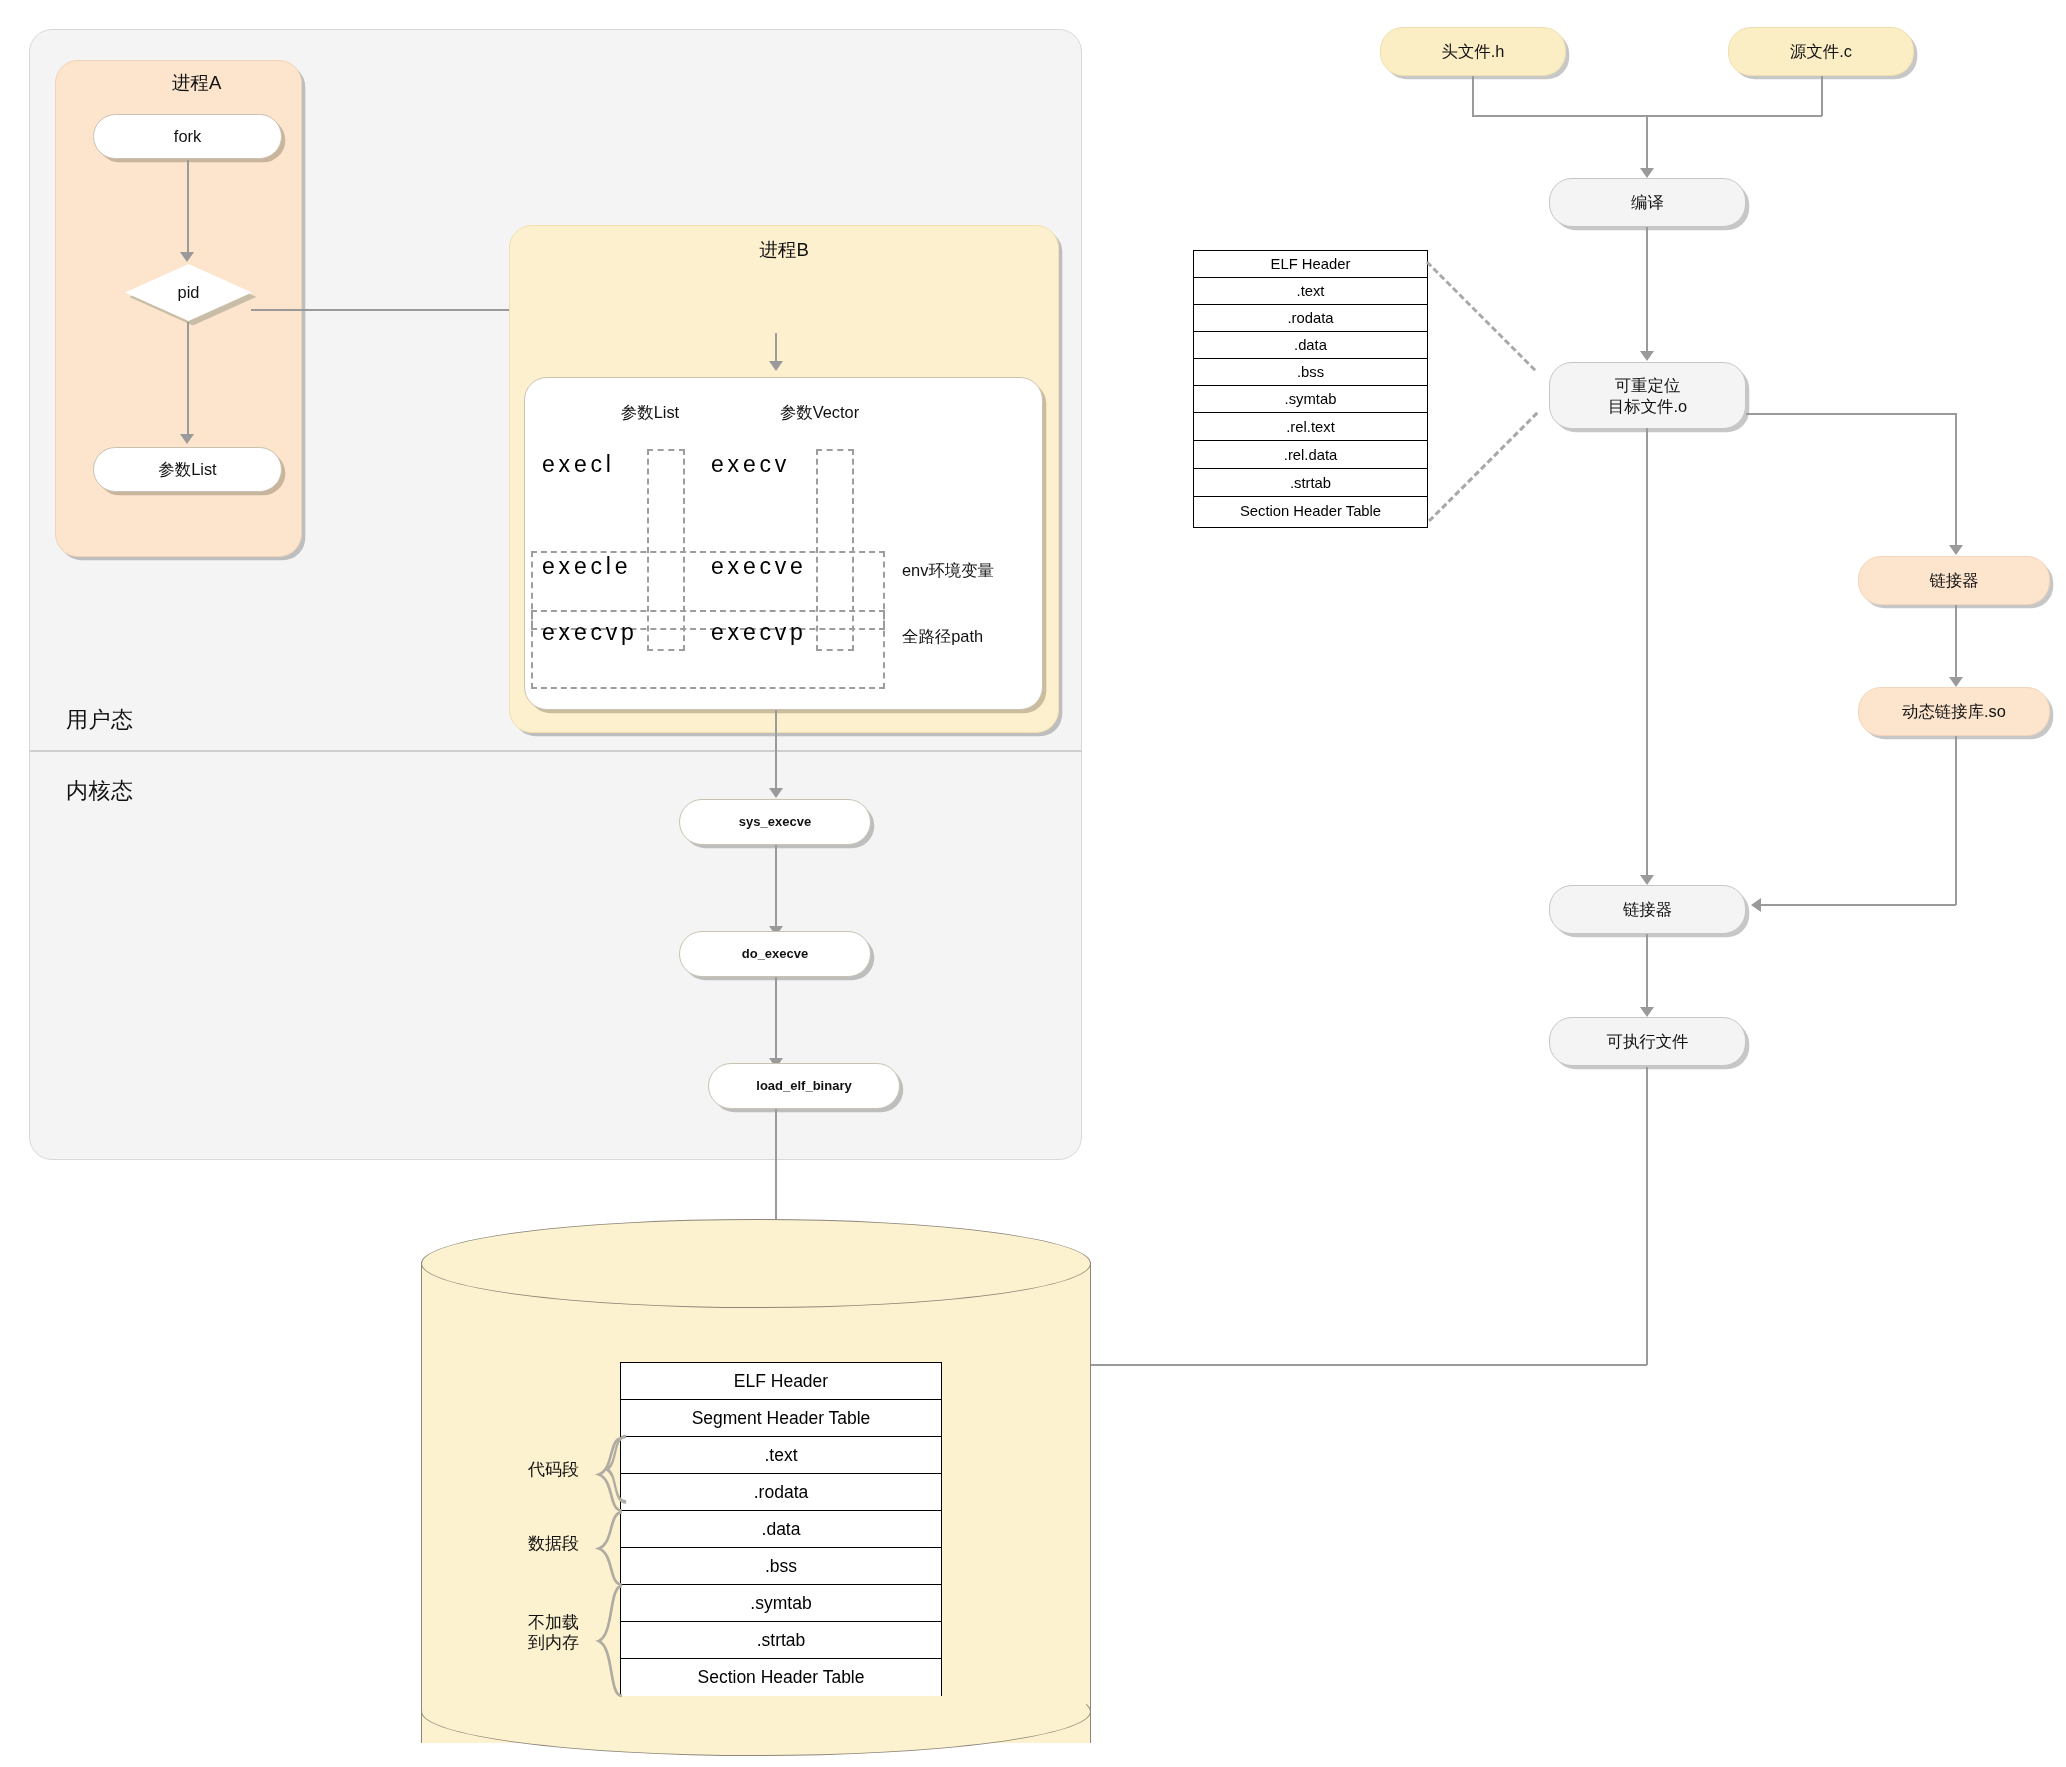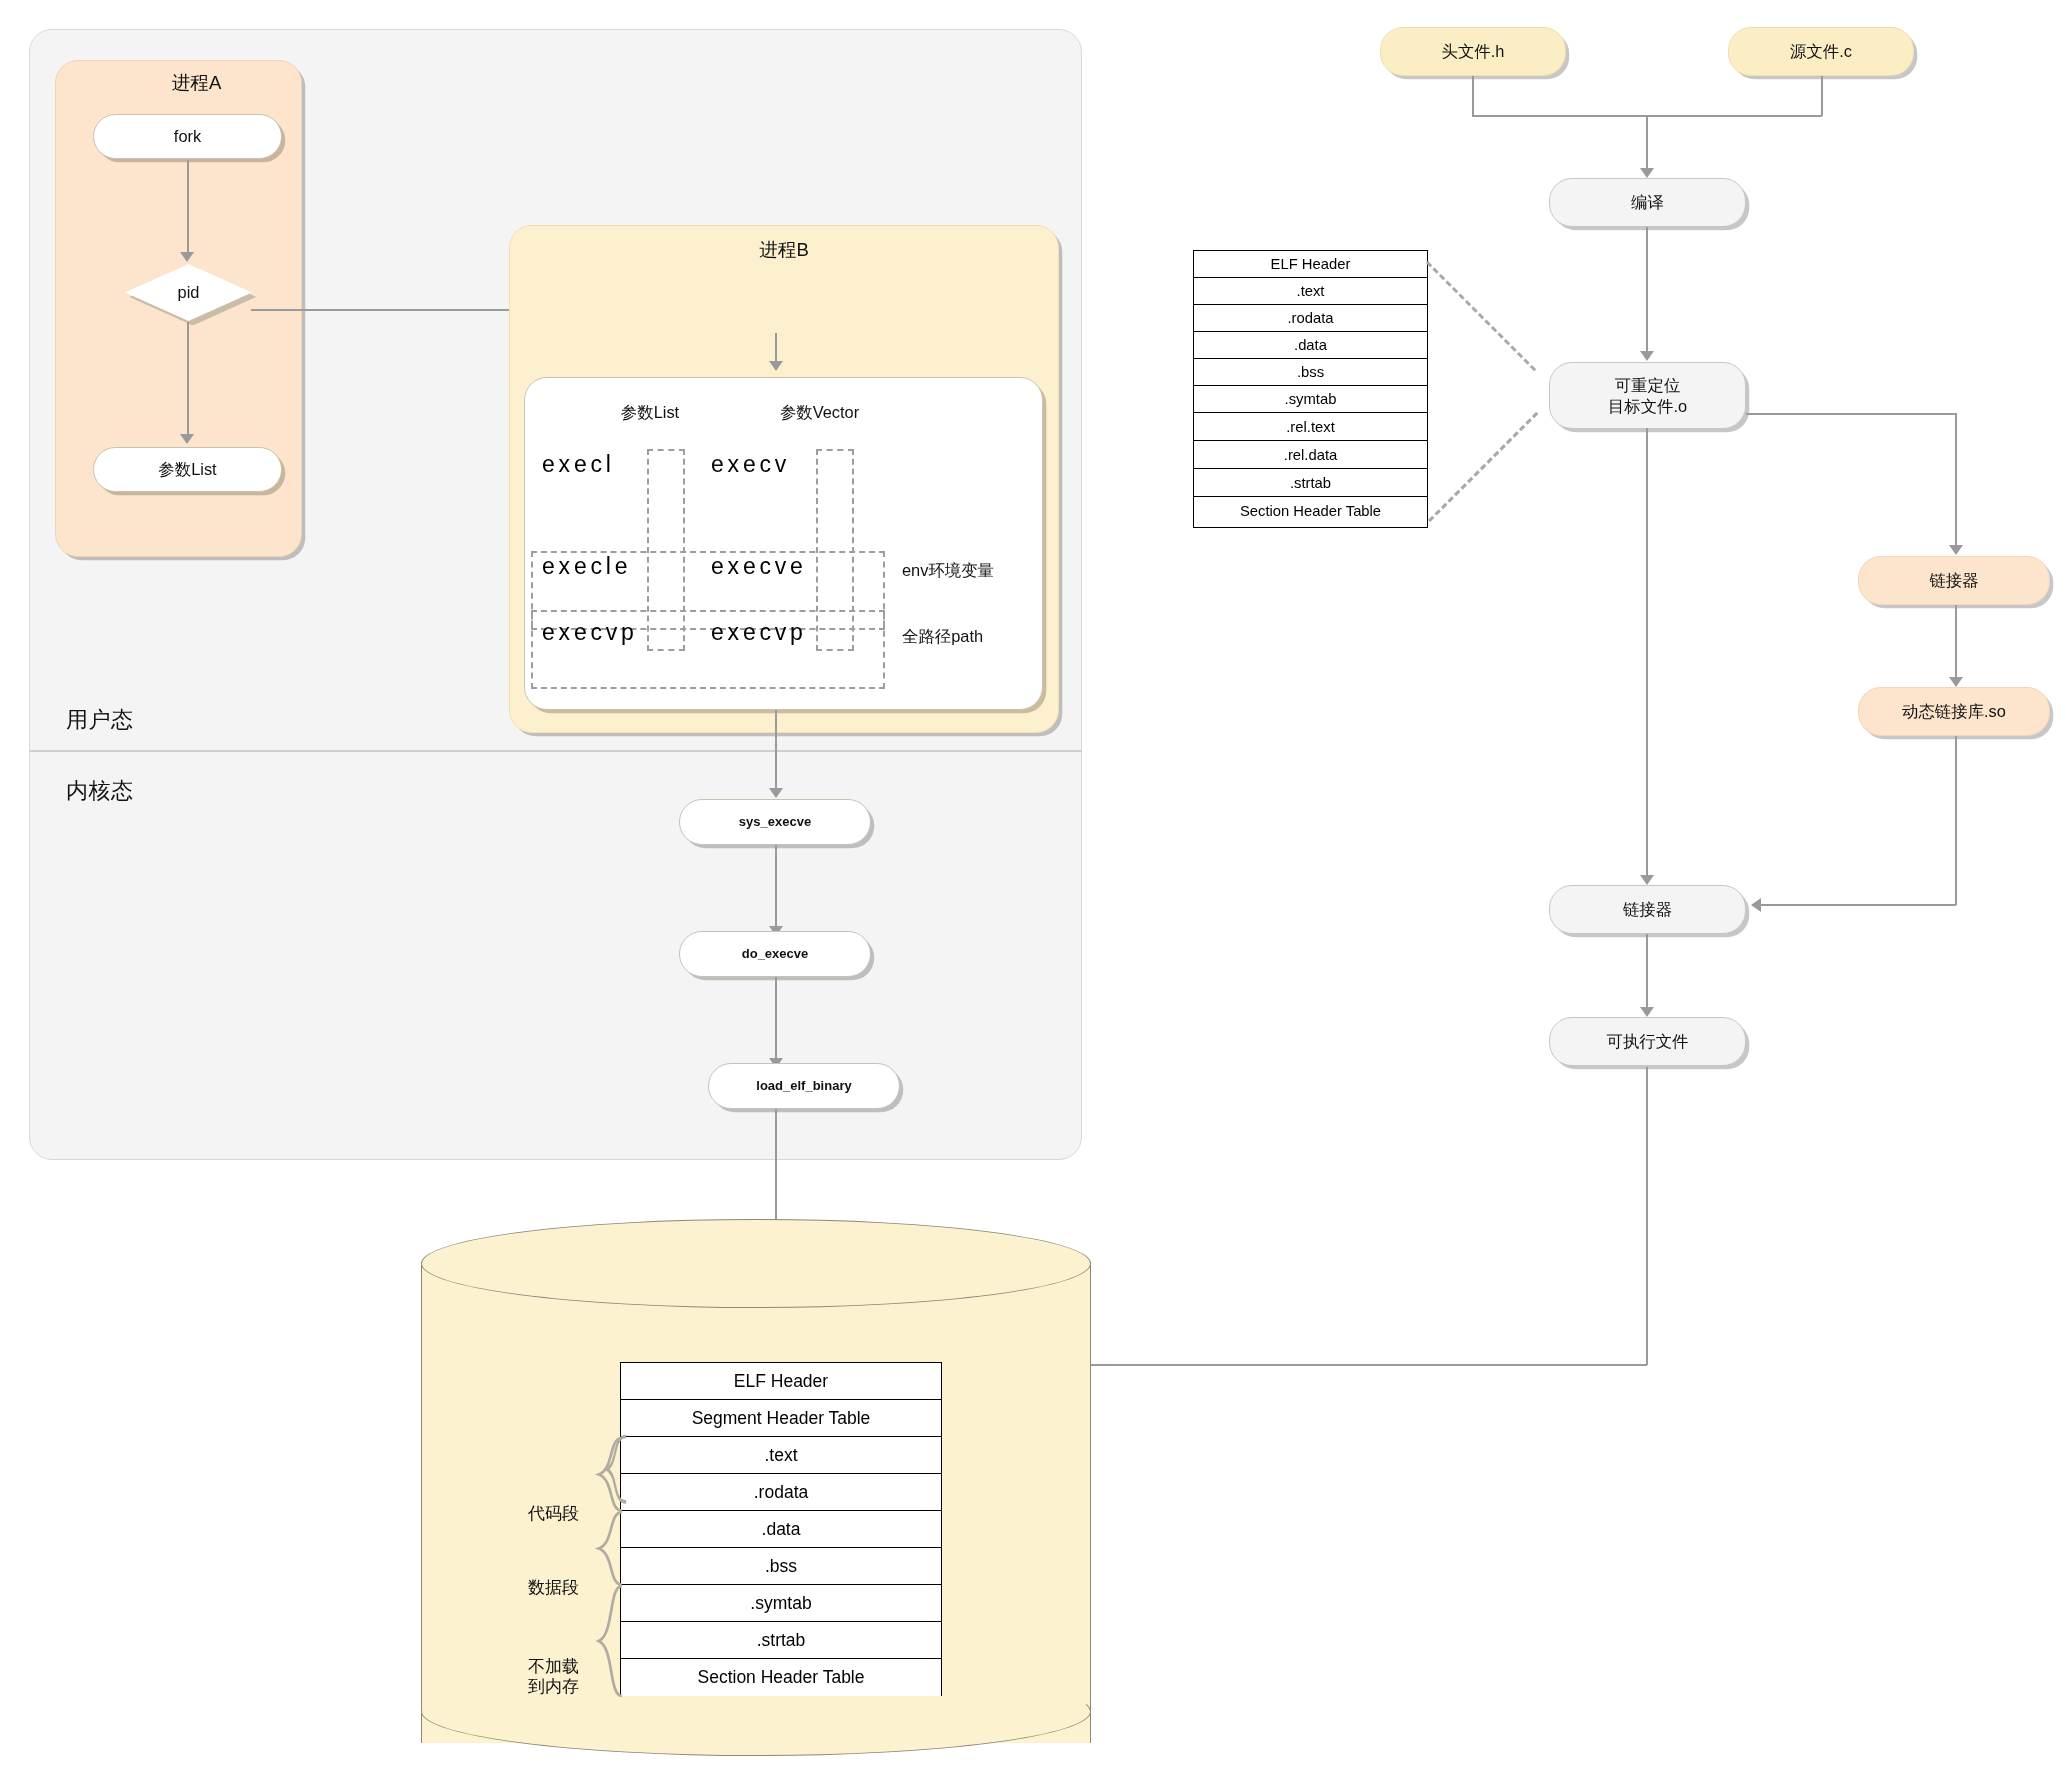--- a/index.html
+++ b/index.html
@@ -72,21 +72,21 @@
   .elfrow2:last-child{border-bottom:none;}
 
   
   .dashline{position:absolute;height:0;border-top:3.3px dashed #a8a8a8;transform-origin:0 0;}
 
   
   .cyl-body{position:absolute;background:#fdf2d0;border-left:1.6px solid #8d8679;border-right:1.6px solid #8d8679;}
   .cyl-top{position:absolute;background:#fdf2d0;border:1.6px solid #8d8679;border-radius:50%;}
   .cyl-bot{position:absolute;background:#fdf2d0;border:1.6px solid #8d8679;border-radius:50%;}
 
-  .seglabel{position:absolute;font-size:17px;color:#111;line-height:1.2;text-align:right;margin-top:44px;}
+  .seglabel{position:absolute;font-size:17px;color:#111;line-height:1.2;text-align:right;}
   .brace{position:absolute;}
 </style>
 </head>
 <body>
 
 <div id="stage">
 
   <div class="abs region" style="left:29px;top:29px;width:1053px;height:1131px;"></div>
   <div class="abs region-divider" style="left:29px;top:750px;width:1053px;"></div>
   <div class="abs region-label" style="left:66px;top:705px;width:131px;">用户态</div>

